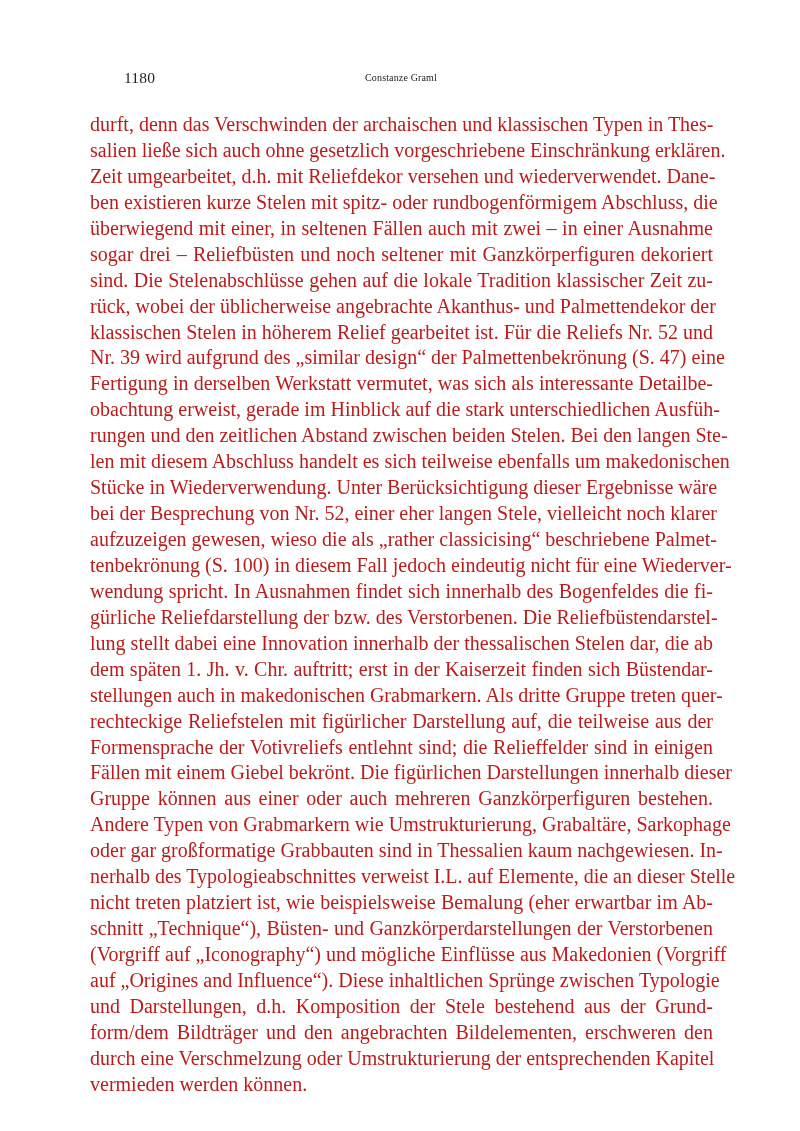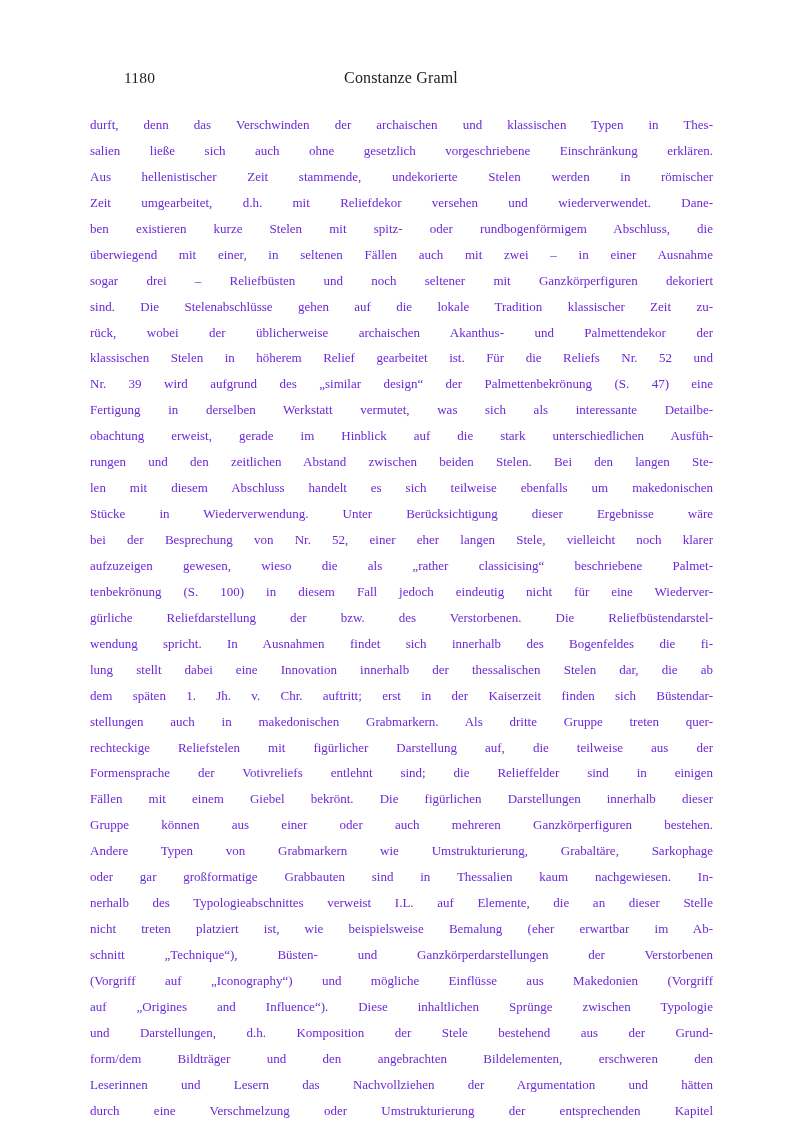--- a/index.html
+++ b/index.html
@@ -40,42 +40,42 @@
     color: #222;
     line-height: 20px;
     margin-left: 34px;
   }
   .head-title {
     position: absolute;
     left: 0;
     right: 0;
     top: 0;
     text-align: center;
-    font-size: 16px;
+    font-size: 10px;
     color: #222;
     line-height: 20px;
     letter-spacing: 0.15px;
   }
 
   
   .textblock {
     position: absolute;
     left: 90px;
     top: 112px;
     width: 623px;
   }
 
   
   .tline {
     display: block;
     width: 100%;
     height: 25.95px;
-    font-size: 13px;
+    font-size: 20px;
     line-height: 25.95px;
-    color: #6d28d9;
+    color: #b91c1c;
     white-space: pre;
     text-align: justify;
     text-align-last: justify;
     letter-spacing: 0;
   }
   
   .tline.flush {
     text-align: left;
     text-align-last: left;
   }
@@ -90,53 +90,51 @@
 <div class="page">
 
   <div class="running-head">
     <span class="folio">1180</span>
     <span class="head-title">Constanze Graml</span>
   </div>
 
   <div class="textblock">
       <div class="tline"><span>durft, denn das Verschwinden der archaischen und klassischen Typen in Thes-</span></div>
       <div class="tline"><span>salien ließe sich auch ohne gesetzlich vorgeschriebene Einschränkung erklären.</span></div>
-      <div class="tline"><span>Aus hellenistischer Zeit stammende, undekorierte Stelen werden in römischer</span></div>
       <div class="tline"><span>Zeit umgearbeitet, d.h. mit Reliefdekor versehen und wiederverwendet. Dane-</span></div>
       <div class="tline"><span>ben existieren kurze Stelen mit spitz- oder rundbogenförmigem Abschluss, die</span></div>
       <div class="tline"><span>überwiegend mit einer, in seltenen Fällen auch mit zwei – in einer Ausnahme</span></div>
       <div class="tline"><span>sogar drei – Reliefbüsten und noch seltener mit Ganzkörperfiguren dekoriert</span></div>
       <div class="tline"><span>sind. Die Stelenabschlüsse gehen auf die lokale Tradition klassischer Zeit zu-</span></div>
-      <div class="tline"><span>rück, wobei der üblicherweise archaischen Akanthus- und Palmettendekor der</span></div>
+      <div class="tline"><span>rück, wobei der üblicherweise angebrachte Akanthus- und Palmettendekor der</span></div>
       <div class="tline"><span>klassischen Stelen in höherem Relief gearbeitet ist. Für die Reliefs Nr. 52 und</span></div>
       <div class="tline"><span>Nr. 39 wird aufgrund des „similar design“ der Palmettenbekrönung (S. 47) eine</span></div>
       <div class="tline"><span>Fertigung in derselben Werkstatt vermutet, was sich als interessante Detailbe-</span></div>
       <div class="tline"><span>obachtung erweist, gerade im Hinblick auf die stark unterschiedlichen Ausfüh-</span></div>
       <div class="tline"><span>rungen und den zeitlichen Abstand zwischen beiden Stelen. Bei den langen Ste-</span></div>
       <div class="tline"><span>len mit diesem Abschluss handelt es sich teilweise ebenfalls um makedonischen</span></div>
       <div class="tline"><span>Stücke in Wiederverwendung. Unter Berücksichtigung dieser Ergebnisse wäre</span></div>
       <div class="tline"><span>bei der Besprechung von Nr. 52, einer eher langen Stele, vielleicht noch klarer</span></div>
       <div class="tline"><span>aufzuzeigen gewesen, wieso die als „rather classicising“ beschriebene Palmet-</span></div>
       <div class="tline"><span>tenbekrönung (S. 100) in diesem Fall jedoch eindeutig nicht für eine Wiederver-</span></div>
+      <div class="tline"><span>wendung spricht. In Ausnahmen findet sich innerhalb des Bogenfeldes die fi-</span></div>
       <div class="tline"><span>gürliche Reliefdarstellung der bzw. des Verstorbenen. Die Reliefbüstendarstel-</span></div>
-      <div class="tline"><span>wendung spricht. In Ausnahmen findet sich innerhalb des Bogenfeldes die fi-</span></div>
       <div class="tline"><span>lung stellt dabei eine Innovation innerhalb der thessalischen Stelen dar, die ab</span></div>
       <div class="tline"><span>dem späten 1. Jh. v. Chr. auftritt; erst in der Kaiserzeit finden sich Büstendar-</span></div>
       <div class="tline"><span>stellungen auch in makedonischen Grabmarkern. Als dritte Gruppe treten quer-</span></div>
       <div class="tline"><span>rechteckige Reliefstelen mit figürlicher Darstellung auf, die teilweise aus der</span></div>
       <div class="tline"><span>Formensprache der Votivreliefs entlehnt sind; die Relieffelder sind in einigen</span></div>
       <div class="tline"><span>Fällen mit einem Giebel bekrönt. Die figürlichen Darstellungen innerhalb dieser</span></div>
       <div class="tline"><span>Gruppe können aus einer oder auch mehreren Ganzkörperfiguren bestehen.</span></div>
       <div class="tline"><span>Andere Typen von Grabmarkern wie Umstrukturierung, Grabaltäre, Sarkophage</span></div>
       <div class="tline"><span>oder gar großformatige Grabbauten sind in Thessalien kaum nachgewiesen. In-</span></div>
       <div class="tline"><span>nerhalb des Typologieabschnittes verweist I.L. auf Elemente, die an dieser Stelle</span></div>
       <div class="tline"><span>nicht treten platziert ist, wie beispielsweise Bemalung (eher erwartbar im Ab-</span></div>
       <div class="tline"><span>schnitt „Technique“), Büsten- und Ganzkörperdarstellungen der Verstorbenen</span></div>
       <div class="tline"><span>(Vorgriff auf „Iconography“) und mögliche Einflüsse aus Makedonien (Vorgriff</span></div>
       <div class="tline"><span>auf „Origines and Influence“). Diese inhaltlichen Sprünge zwischen Typologie</span></div>
       <div class="tline"><span>und Darstellungen, d.h. Komposition der Stele bestehend aus der Grund-</span></div>
       <div class="tline"><span>form/dem Bildträger und den angebrachten Bildelementen, erschweren den</span></div>
-      <div class="tline"><span>Leserinnen und Lesern das Nachvollziehen der Argumentation und hätten</span></div>
       <div class="tline"><span>durch eine Verschmelzung oder Umstrukturierung der entsprechenden Kapitel</span></div>
       <div class="tline flush"><span>vermieden werden können.</span></div>
     </div>
 
 </div>
 
 </body></html>

